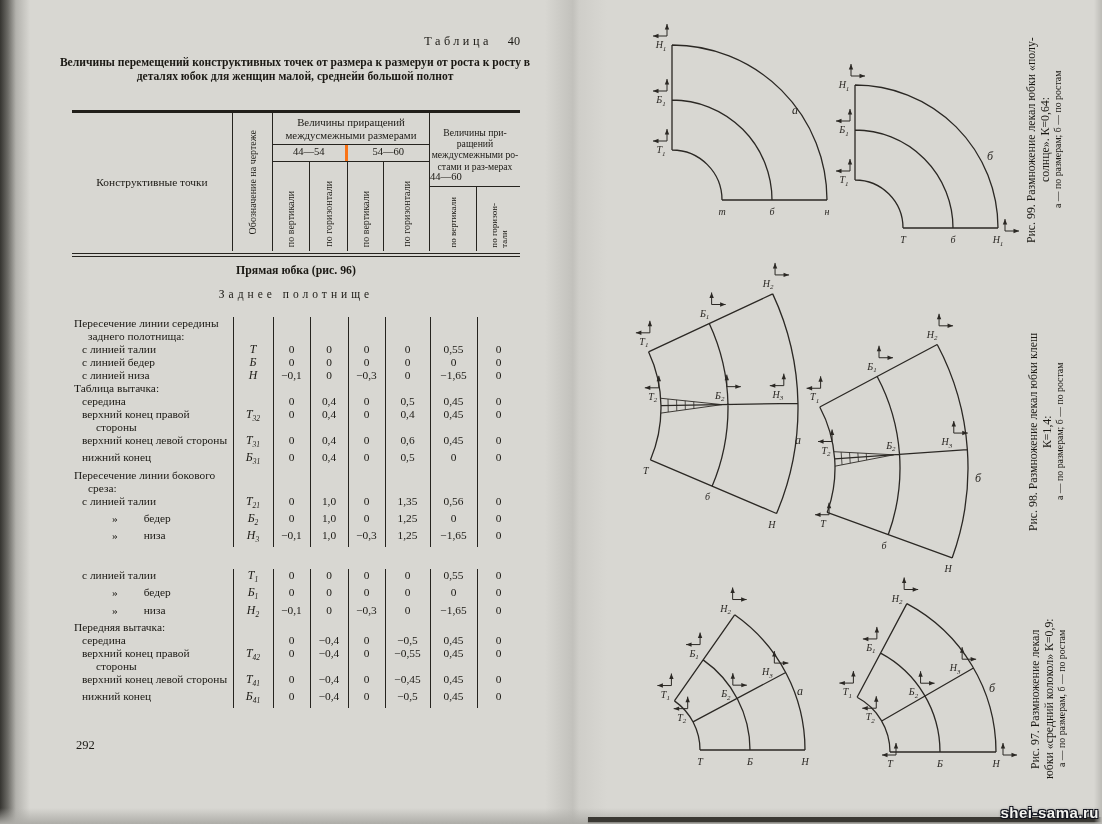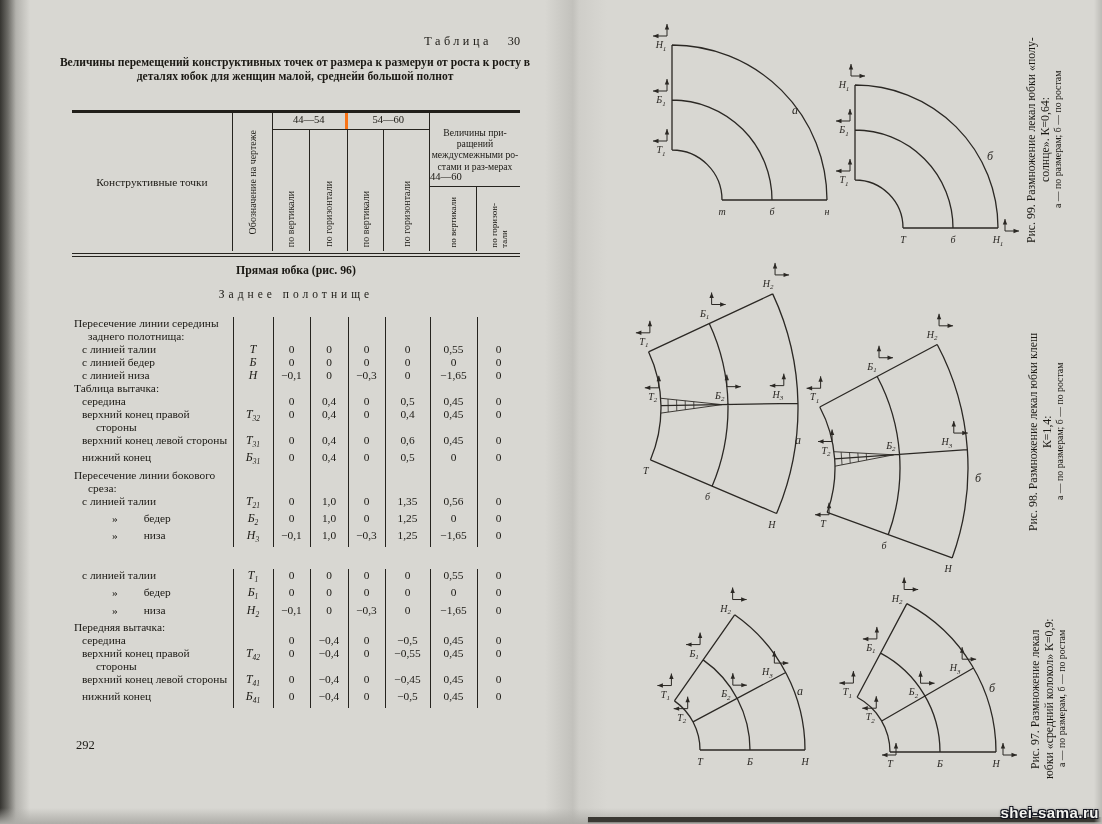--- a/index.html
+++ b/index.html
@@ -87,31 +87,32 @@
 
 <div id="page">
 
   <div class="shade" id="binding"></div>
   <div class="shade" id="gutter"></div>
   <div class="shade" id="bottom-shade"></div>
   <div class="shade" id="bottom-line"></div>
   <div class="shade" id="right-edge"></div>
 
   <div id="tbl-caption">
-    <span class="w">Таблица</span><span>30</span>
+    <span class="w">Таблица</span><span>40</span>
   </div>
 
   <div id="doc-title"><span>Величины перемещений конструктивных точек от размера к размеру</span><span>и от роста к росту в деталях юбок для женщин малой, средней</span><span>и большой полнот</span></div>
 
   <div id="thead">
     <div class="hcell" id="h-col1">Конструктивные точки</div>
     <div class="hcell" id="h-col2">
       <span class="vtext">Обозначение на чертеже</span>
     </div>
     <div class="hcell" id="h-g1">
+      <div id="g1-title"><span>Величины приращений между</span><span>смежными размерами</span></div>
       <div id="g1-sub">
         <div class="s1">44—54</div>
         <div class="s2">54—60</div>
       </div>
       <div id="g1-rot">
         <div class="r1">
             <span class="vtext">по вертикали</span>
           </div>
         <div class="r2">
             <span class="vtext">по горизонтали</span>

